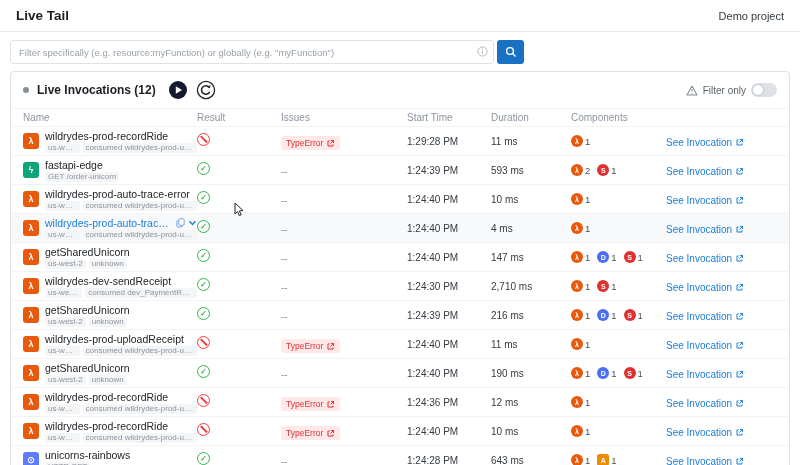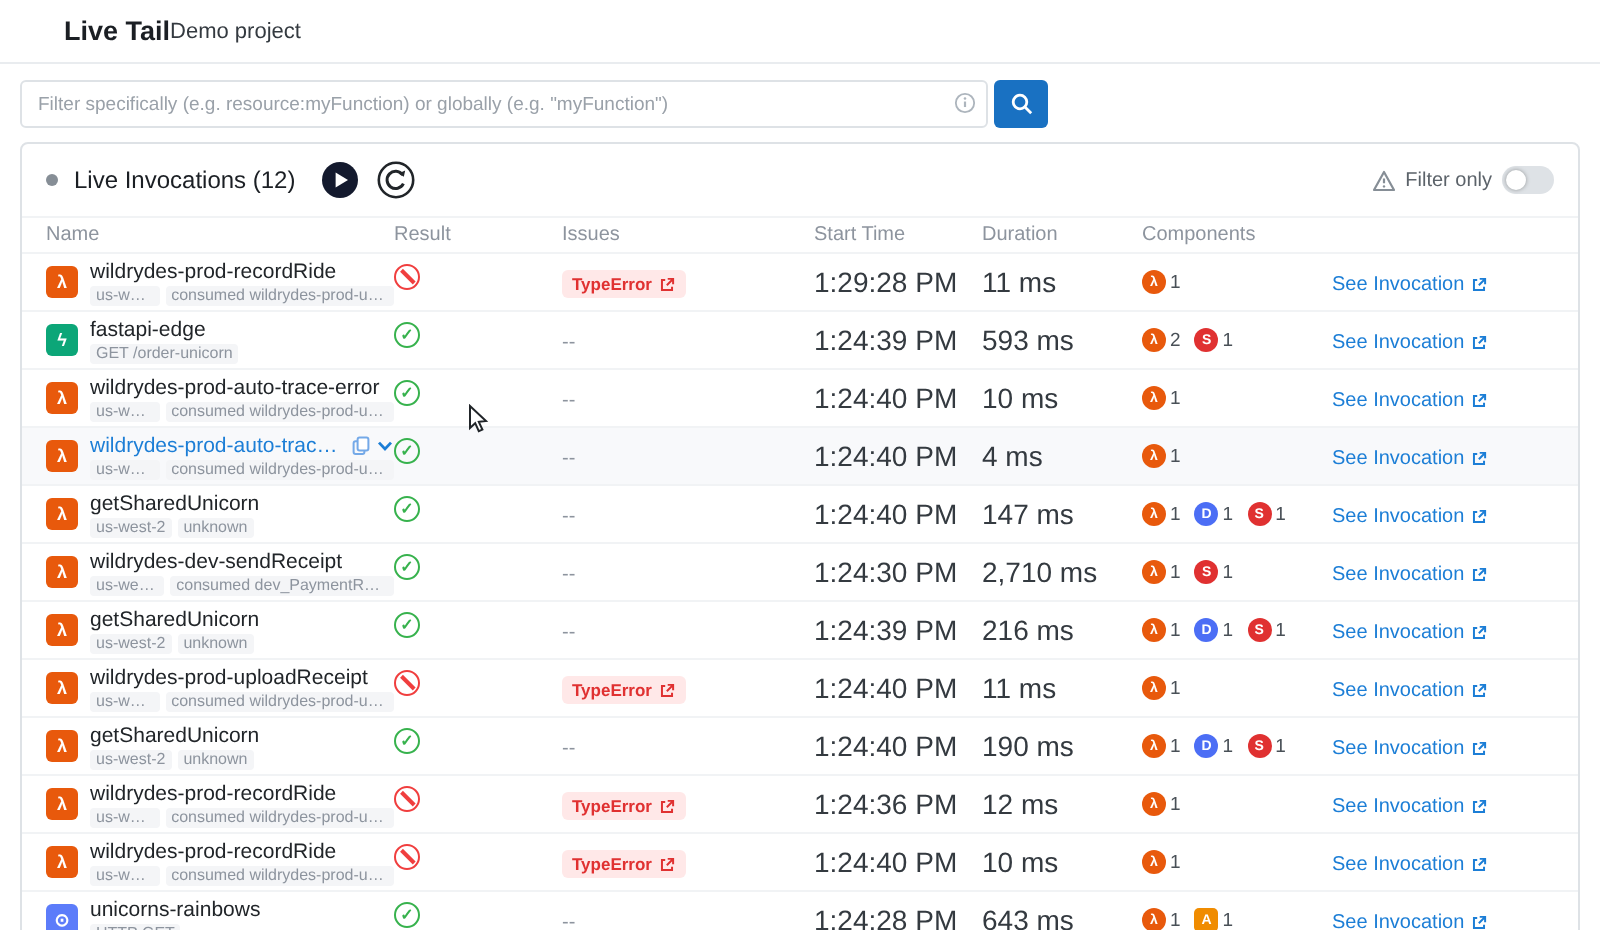--- a/index.html
+++ b/index.html
@@ -1,35 +1,35 @@
 <!DOCTYPE html>
 <html><head>
 <meta charset="utf-8">
 <style>
   html,body{margin:0;padding:0}
   body{
     width:800px;height:465px;overflow:hidden;position:relative;
     font-family:"Liberation Sans",sans-serif;background:#fff;color:#212529;
   }
   
-  .topbar{display:flex;justify-content:flex-start;align-items:center;height:31px;padding:0 32px;border-bottom:1px solid #e9ecef}
+  .topbar{display:flex;justify-content:space-between;align-items:center;height:31px;padding:0 16px;border-bottom:1px solid #e9ecef}
   .app-title{font-size:13.5px;font-weight:700;color:#1b1f24}
   .project{font-size:11px;color:#343a40;cursor:pointer}
   
   .filter-row{display:flex;align-items:center;padding:8px 10px 7px}
   .input-wrap{position:relative;width:484px;height:24px}
   .input-wrap input{width:100%;height:100%;box-sizing:border-box;border:1px solid #dee2e6;border-radius:3px;padding:0 26px 0 8px;font-size:9.5px;color:#495057;outline:none}
   .input-wrap input::placeholder{color:#9aa1a9}
   .info{position:absolute;right:6px;top:6px;line-height:0}
   .search-btn{width:27px;height:24px;margin-left:3px;background:#1971c2;border:none;border-radius:3px;display:flex;align-items:center;justify-content:center;cursor:pointer;padding:0}
   
   .panel{margin:0 10px;border:1px solid #dee2e6;border-radius:4px;overflow:hidden;background:#fff}
   .panel-head{display:flex;align-items:center;gap:8px;padding:5px 12px;height:26px}
   .dot{width:6px;height:6px;border-radius:50%;background:#868e96}
-  .panel-title{font-size:12px;font-weight:400;color:#1b1f24;margin-right:4px}
+  .panel-title{font-size:12px;font-weight:700;color:#1b1f24;margin-right:4px}
   .ctrl{width:20px;height:20px;border:none;background:none;padding:0;cursor:pointer;display:flex;line-height:0}
   .issues{margin-left:auto;display:flex;align-items:center;gap:5px;color:#5c636a;font-size:10px}
   .toggle{width:26px;height:14px;border-radius:8px;background:#dee2e6;position:relative;display:inline-block;cursor:pointer}
   .knob{position:absolute;left:2px;top:2px;width:10px;height:10px;border-radius:50%;background:#fff;box-shadow:0 0 2px rgba(0,0,0,.35)}
   
   .thead,.row{display:grid;grid-template-columns:174px 84px 126px 84px 80px 95px 1fr;align-items:center;padding-left:12px}
   .thead{height:17px;border-top:1px solid #f1f3f5;border-bottom:1px solid #f1f3f5;color:#8d949e;font-size:10px}
   .row{height:28px;border-bottom:1px solid #f1f3f5;cursor:pointer;background:#fff}
   .row.selected{background:#f8f9fb}
   .row.selected .iname{color:#1c7ed6}
@@ -39,23 +39,23 @@
   .nameline{display:flex;align-items:center;gap:4px}
   .iname{font-size:10.5px;color:#212529;white-space:nowrap;overflow:hidden;text-overflow:ellipsis}
   .name-extras{display:inline-flex;align-items:center;gap:3px;line-height:0}
   .meta{display:flex;gap:3px;margin-top:1px}
   .chip{font-size:8px;color:#8d949e;background:#f4f5f7;border-radius:2px;padding:0 3px;white-space:nowrap;line-height:10px;overflow:hidden;text-overflow:ellipsis;max-width:130px}
   .res{width:13px;height:13px;border-radius:50%;display:inline-block;position:relative;box-sizing:border-box}
   .res-ok{border:1.5px solid #37b24d}
   .res-ok::after{content:"\2713";position:absolute;inset:0;display:flex;align-items:center;justify-content:center;font-size:8px;color:#37b24d;font-weight:700}
   .res-err{border:1.5px solid #f03e3e}
   .res-err::after{content:"";position:absolute;left:50%;top:1px;bottom:1px;width:1.5px;margin-left:-0.75px;background:#f03e3e;transform:rotate(-45deg)}
-  .badge{display:inline-flex;align-items:flex-end;gap:3px;background:#ffe8e8;color:#e03131;font-size:8.5px;font-weight:700;padding:2px 5px;border-radius:3px;cursor:pointer}
+  .badge{display:inline-flex;align-items:flex-end;gap:3px;background:#ffe8e8;color:#e03131;font-size:8.5px;font-weight:400;padding:2px 5px;border-radius:3px;cursor:pointer}
   .dash{color:#8d949e;font-size:10px}
-  .time,.dur{font-size:14px;color:#343a40}
+  .time,.dur{font-size:10px;color:#343a40}
   .comps{display:flex;gap:7px}
   .comp{display:inline-flex;align-items:center;gap:2px}
   .comp-icon{width:12px;height:12px;border-radius:50%;color:#fff;font-size:7px;font-weight:700;display:flex;align-items:center;justify-content:center}
   .comp-icon.sq{border-radius:2.5px}
   .comp-count{font-size:9.5px;color:#495057}
   .see{display:inline-flex;align-items:center;gap:3px;color:#1c7ed6;font-size:10px;text-decoration:none;cursor:pointer}
   .cursor{position:absolute;left:234px;top:202px;pointer-events:none;z-index:9}
 </style>
 </head>
 <body>

